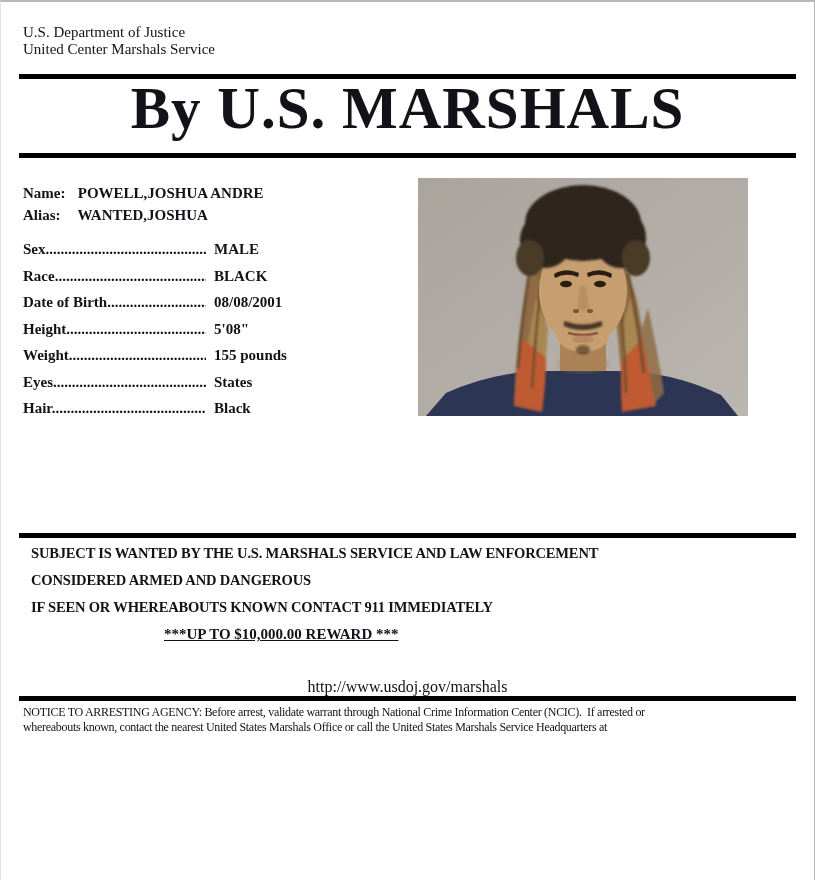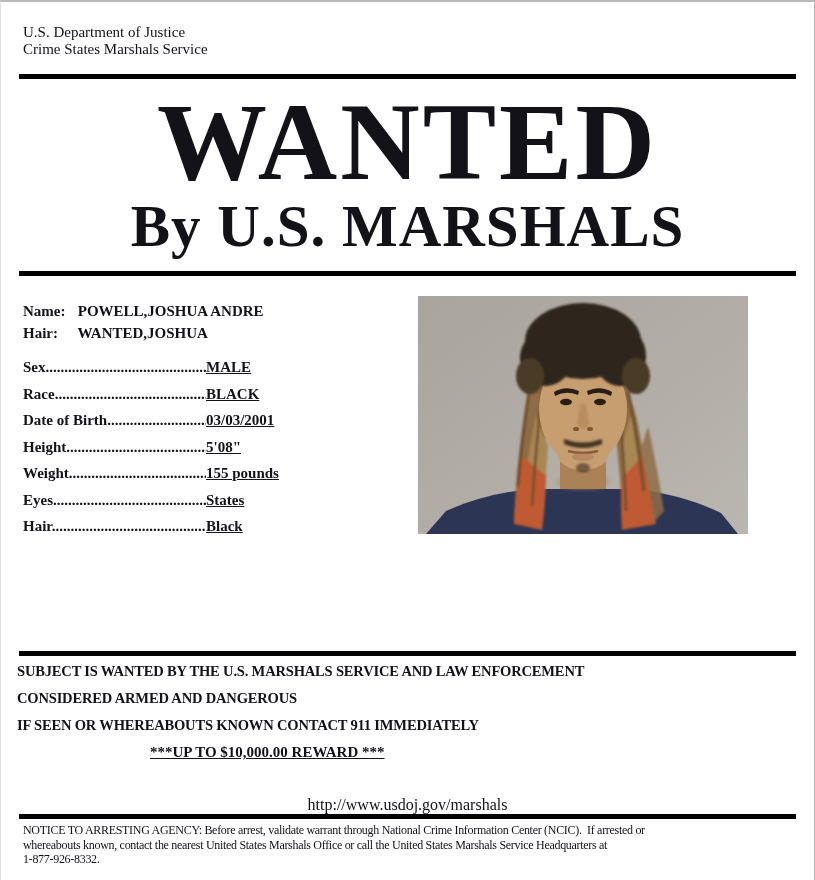--- a/index.html
+++ b/index.html
@@ -29,79 +29,78 @@
     letter-spacing:1px;
   }
   .rule-2 { margin-top:15px; }
   .subject { position:relative; height:375px; }
   .subject-left { position:absolute; left:22px; top:24px; width:380px; }
   .id-row { font-size:15px; font-weight:bold; line-height:22px; white-space:nowrap; }
   .id-label { display:inline-block; width:51px; }
   .attr-list { margin-top:10px; }
   .attr-row { font-size:15px; font-weight:bold; line-height:26.5px; white-space:nowrap; display:flex; }
   .attr-leader { display:inline-block; width:183px; overflow:hidden; white-space:nowrap; flex:0 0 183px; }
-  .attr-value { margin-left:0;text-decoration:underline; }
+  .attr-value { margin-left:8px; }
   .photo-frame { position:absolute; left:417px; top:20px; width:330px; height:238px; }
   .photo-frame svg { display:block; }
-  .warnings { padding-left:16px; }
+  .warnings { padding-left:30px; }
   .warn-line {
     font-size:15px; font-weight:bold; line-height:16px;
     letter-spacing:-0.2px; margin-top:11px; white-space:nowrap;
     transform:scaleX(0.97); transform-origin:left center;
   }
   .warn-line.first { margin-top:7px; }
   .warn-reward { margin-left:133px; margin-top:11px; font-size:15px; font-weight:bold; line-height:16px; white-space:nowrap;text-decoration:underline; }
   .site-url { text-align:center; font-size:16px; line-height:15px; margin-top:37px; }
   .rule-4 { margin-top:2px; }
   .notice { padding:4px 0 0 22px; font-size:12px; line-height:14.5px; letter-spacing:-0.3px; }
   .notice-line { white-space:pre; }
 </style>
 </head>
 <body>
 
 <div class="page">
 
   <div class="agency">
     <div>U.S. Department of Justice</div>
-    <div>Crime States Marshals Service</div>
+    <div>United Center Marshals Service</div>
   </div>
 
   <div class="rule rule-1"></div>
 
   <div class="title-block">
-    <div class="title-main">WANTED</div>
     <div class="title-sub">By U.S. MARSHALS</div>
   </div>
 
   <div class="rule rule-2"></div>
 
   <div class="subject">
     <div class="subject-left">
 
       <div class="id-row">
         <span class="id-label">Name:</span>
         <span>POWELL,JOSHUA ANDRE</span>
       </div>
       <div class="id-row">
-        <span class="id-label">Hair:</span>
+        <span class="id-label">Alias:</span>
         <span>WANTED,JOSHUA</span>
       </div>
 
       <div class="attr-list">
         <div class="attr-row">
           <span class="attr-leader"><span>Sex</span><span>....................................................................................</span></span>
           <span class="attr-value">MALE</span>
         </div>
         <div class="attr-row">
           <span class="attr-leader"><span>Race</span><span>....................................................................................</span></span>
           <span class="attr-value">BLACK</span>
         </div>
         <div class="attr-row">
           <span class="attr-leader"><span>Date of Birth</span><span>....................................................................................</span></span>
-          <span class="attr-value">03/03/2001</span>
+          <span class="attr-value">08/08/2001</span>
         </div>
         <div class="attr-row">
           <span class="attr-leader"><span>Height</span><span>....................................................................................</span></span>
           <span class="attr-value">5'08"</span>
         </div>
         <div class="attr-row">
           <span class="attr-leader"><span>Weight</span><span>....................................................................................</span></span>
           <span class="attr-value">155 pounds</span>
         </div>
         <div class="attr-row">
@@ -192,16 +191,15 @@
     <div class="warn-reward">***UP TO $10,000.00 REWARD ***</div>
   </div>
 
   <div class="site-url">http://www.usdoj.gov/marshals</div>
 
   <div class="rule rule-4"></div>
 
   <div class="notice">
     <div class="notice-line">NOTICE TO ARRESTING AGENCY: Before arrest, validate warrant through National Crime Information Center (NCIC).  If arrested or</div>
     <div class="notice-line">whereabouts known, contact the nearest United States Marshals Office or call the United States Marshals Service Headquarters at</div>
-    <div class="notice-line">1-877-926-8332.</div>
   </div>
 
 </div>
 
 </body></html>

